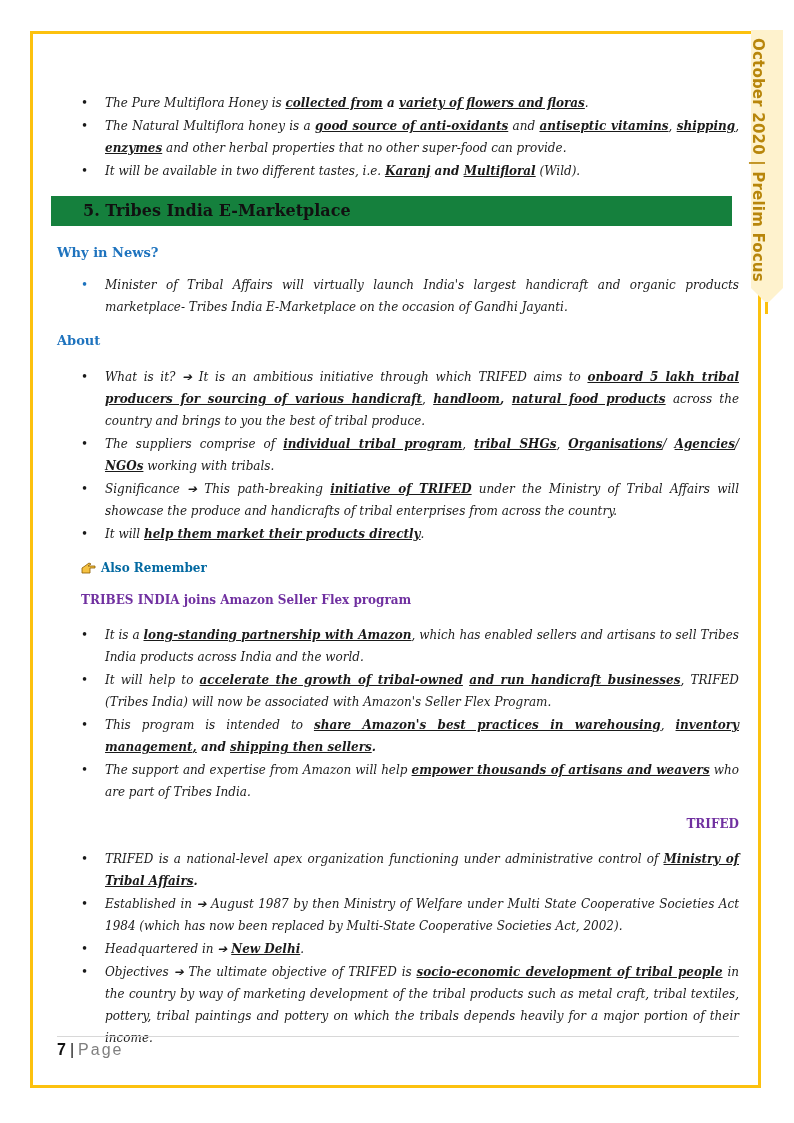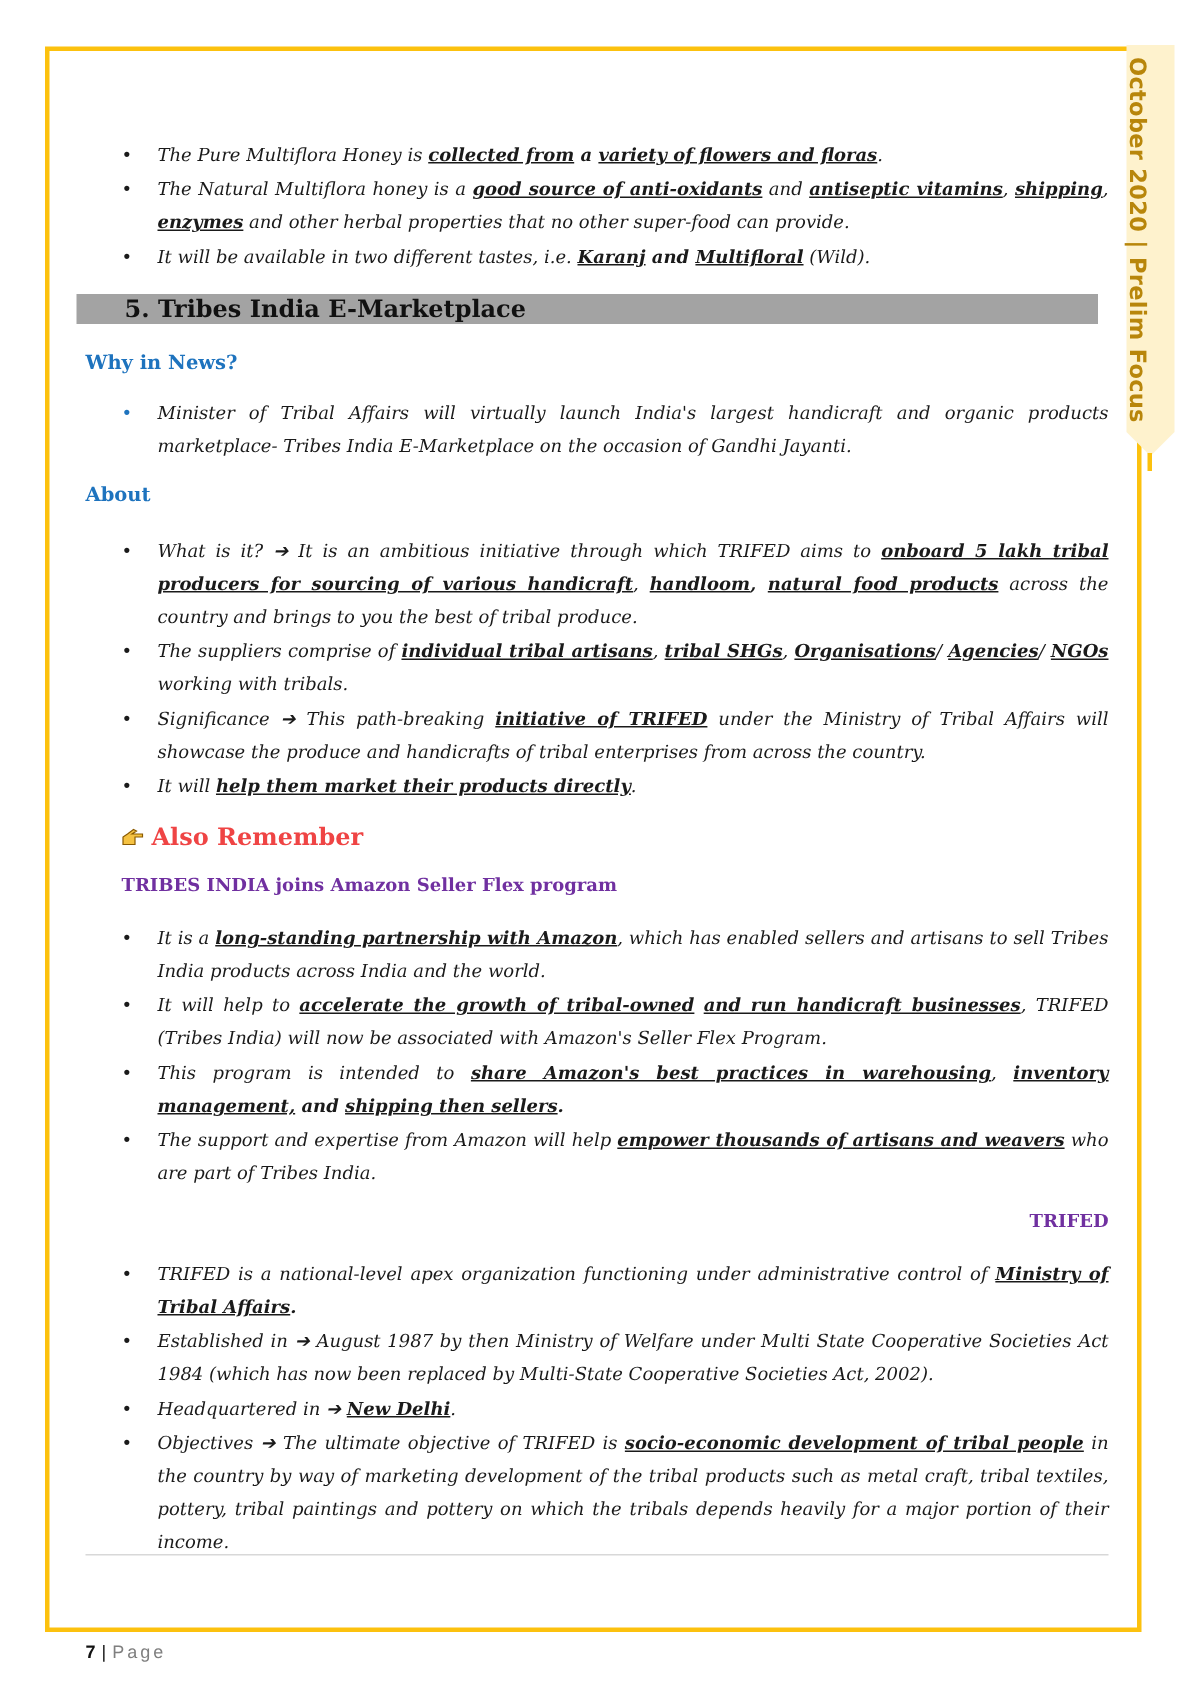--- a/index.html
+++ b/index.html
@@ -22,33 +22,33 @@
   .content { position: absolute; left: 57px; top: 92px; width: 682px; font-size: 12px; line-height: 22px; }
 
   ul { list-style: none; margin: 0; padding: 0; font-style: italic; }
   li { position: relative; padding-left: 48px; text-align: justify; margin: 0 0 1px 0; }
   li::before { content: "•"; position: absolute; left: 24px; top: 0; color: #1a1a1a; font-size: 12px; }
   li.blue::before { color: #1e73be; }
 
   b, .u { font-weight: bold; }
   .u { text-decoration: underline; }
 
-  .heading-band { margin: 14px 0 0 -6px; width: 681px; height: 20px; background: #a3a3a3;
+  .heading-band { margin: 14px 0 0 -6px; width: 681px; height: 30px; background: #15803d;
                   display: flex; align-items: center; }
   .heading-band span { margin-left: 32px; font-family: "DejaVu Serif", "Liberation Serif", serif;
                        font-weight: bold; font-size: 16px; color: #111; }
 
   .sub-blue { color: #1e73be; font-weight: bold; font-size: 13px; margin: 0 0 10px 0; }
-  .sub-orange { color: #ef4444; font-weight: bold; font-size: 16px; margin: 10px 0 10px 24px; display: flex; align-items: center; }
+  .sub-orange { color: #0369a1; font-weight: bold; font-size: 12px; margin: 10px 0 10px 24px; display: flex; align-items: center; }
   .sub-purple { color: #7030a0; font-weight: bold; font-size: 12px; margin: 0 0 10px 24px; }
   .hand-icon { display: inline-block; width: 16px; height: 12px; margin-right: 4px; }
 
   .footer-rule { position: absolute; left: 57px; top: 1036px; width: 682px; height: 1px; background: #d8d8d8; }
-  .footer { position: absolute; left: 57px; top: 1094px; font-family: "Liberation Sans", "DejaVu Sans", sans-serif;
-            font-size: 12px; color: #7f7f7f; letter-spacing: 2px; }
+  .footer { position: absolute; left: 57px; top: 1041px; font-family: "Liberation Sans", "DejaVu Sans", sans-serif;
+            font-size: 16px; color: #7f7f7f; letter-spacing: 2px; }
   .footer .num { color: #111; font-weight: bold; letter-spacing: 0; }
   .footer .sep { color: #111; letter-spacing: 0; margin: 0 4px; }
 </style>
 </head>
 <body>
 
 <div class="page-frame"></div>
 <div class="side-tab"></div>
 <div class="side-tab-stem"></div>
 <div class="side-tab-text">October 2020 | Prelim Focus</div>
@@ -65,21 +65,21 @@
   </div>
 
   <div class="sub-blue" style="margin-top:16px;">Why in News?</div>
   <ul>
       <li class="blue">Minister of Tribal Affairs will virtually launch India's largest handicraft and organic products marketplace- Tribes India E-Marketplace on the occasion of Gandhi Jayanti.</li>
     </ul>
 
   <div class="sub-blue" style="margin-top:12px;margin-bottom:14px;">About</div>
   <ul>
       <li>What is it? ➔ It is an ambitious initiative through which TRIFED aims to <span class="u">onboard 5 lakh tribal producers for sourcing of various handicraft</span>, <span class="u">handloom</span><span style="font-weight: bold;">, </span><span class="u">natural food products</span> across the country and brings to you the best of tribal produce.</li>
-      <li>The suppliers comprise of <span class="u">individual tribal artisans</span>, <span class="u">tribal SHGs</span>, <span class="u">Organisations</span>/ <span class="u">Agencies</span>/ <span class="u">NGOs</span> working with tribals.</li>
+      <li>The suppliers comprise of <span class="u">individual tribal program</span>, <span class="u">tribal SHGs</span>, <span class="u">Organisations</span>/ <span class="u">Agencies</span>/ <span class="u">NGOs</span> working with tribals.</li>
       <li>Significance ➔ This path-breaking <span class="u">initiative of TRIFED</span> under the Ministry of Tribal Affairs will showcase the produce and handicrafts of tribal enterprises from across the country.</li>
       <li>It will <span class="u">help them market their products directly</span>.</li>
     </ul>
 
   <div class="sub-orange" style="margin-top:12px;">
     <svg class="hand-icon" viewBox="0 0 16 12">
       <path d="M1 11 L1 6 L4 4 L8 1 L10 2 L7 4 L14 4 L14 6 L9 6 L9 11 Z" fill="#f5c242" stroke="#8a5a00" stroke-width="0.8"></path>
     </svg>
     <span>Also Remember</span>
   </div>

